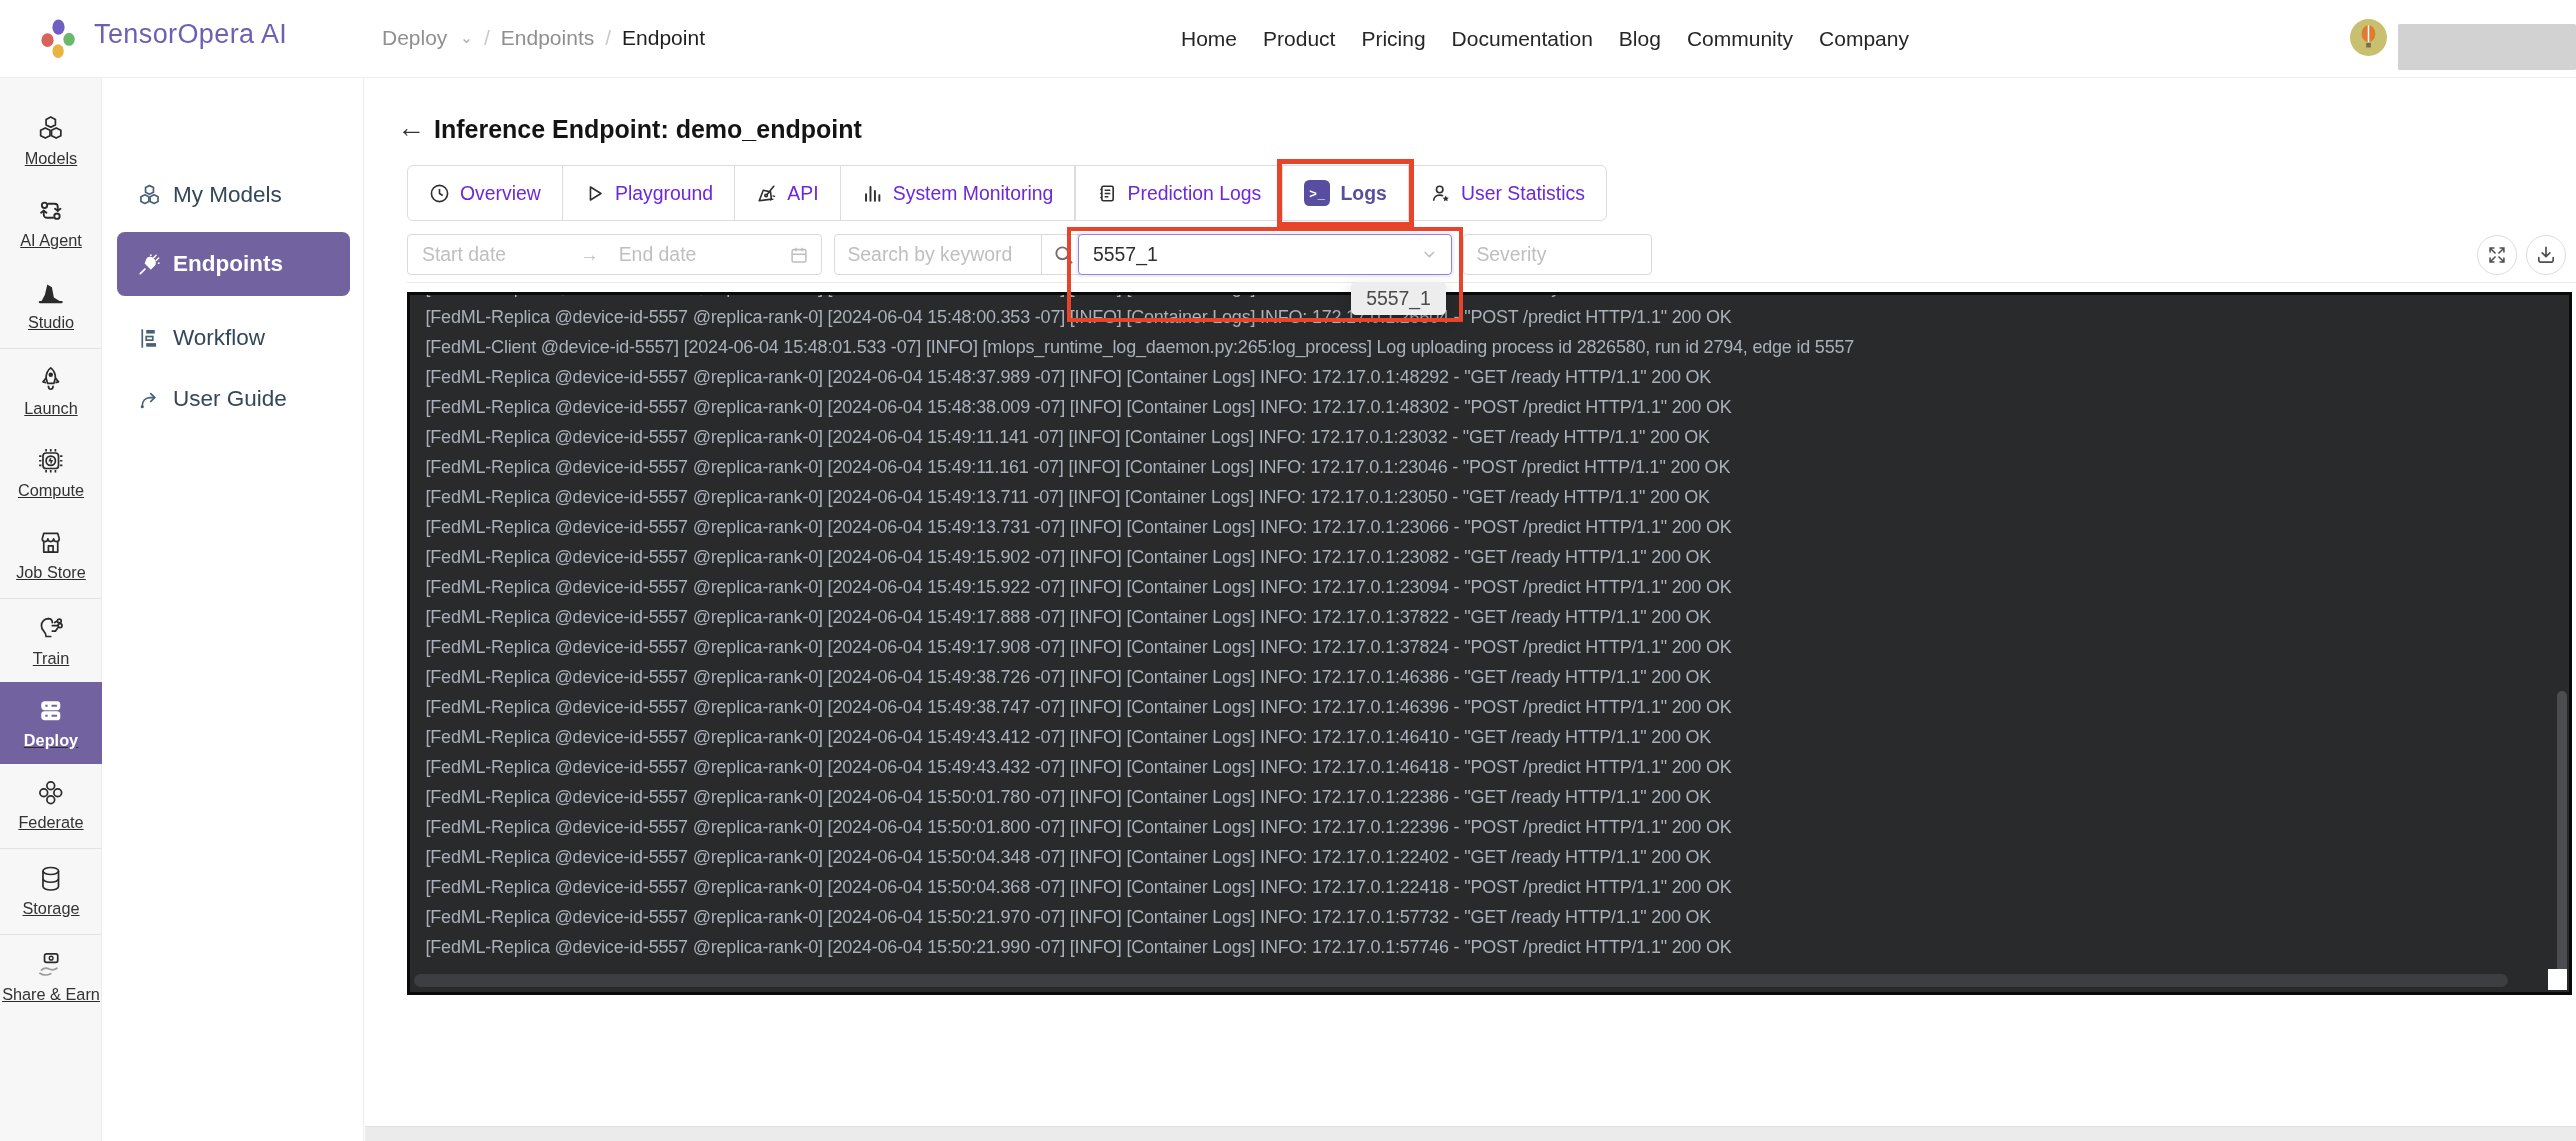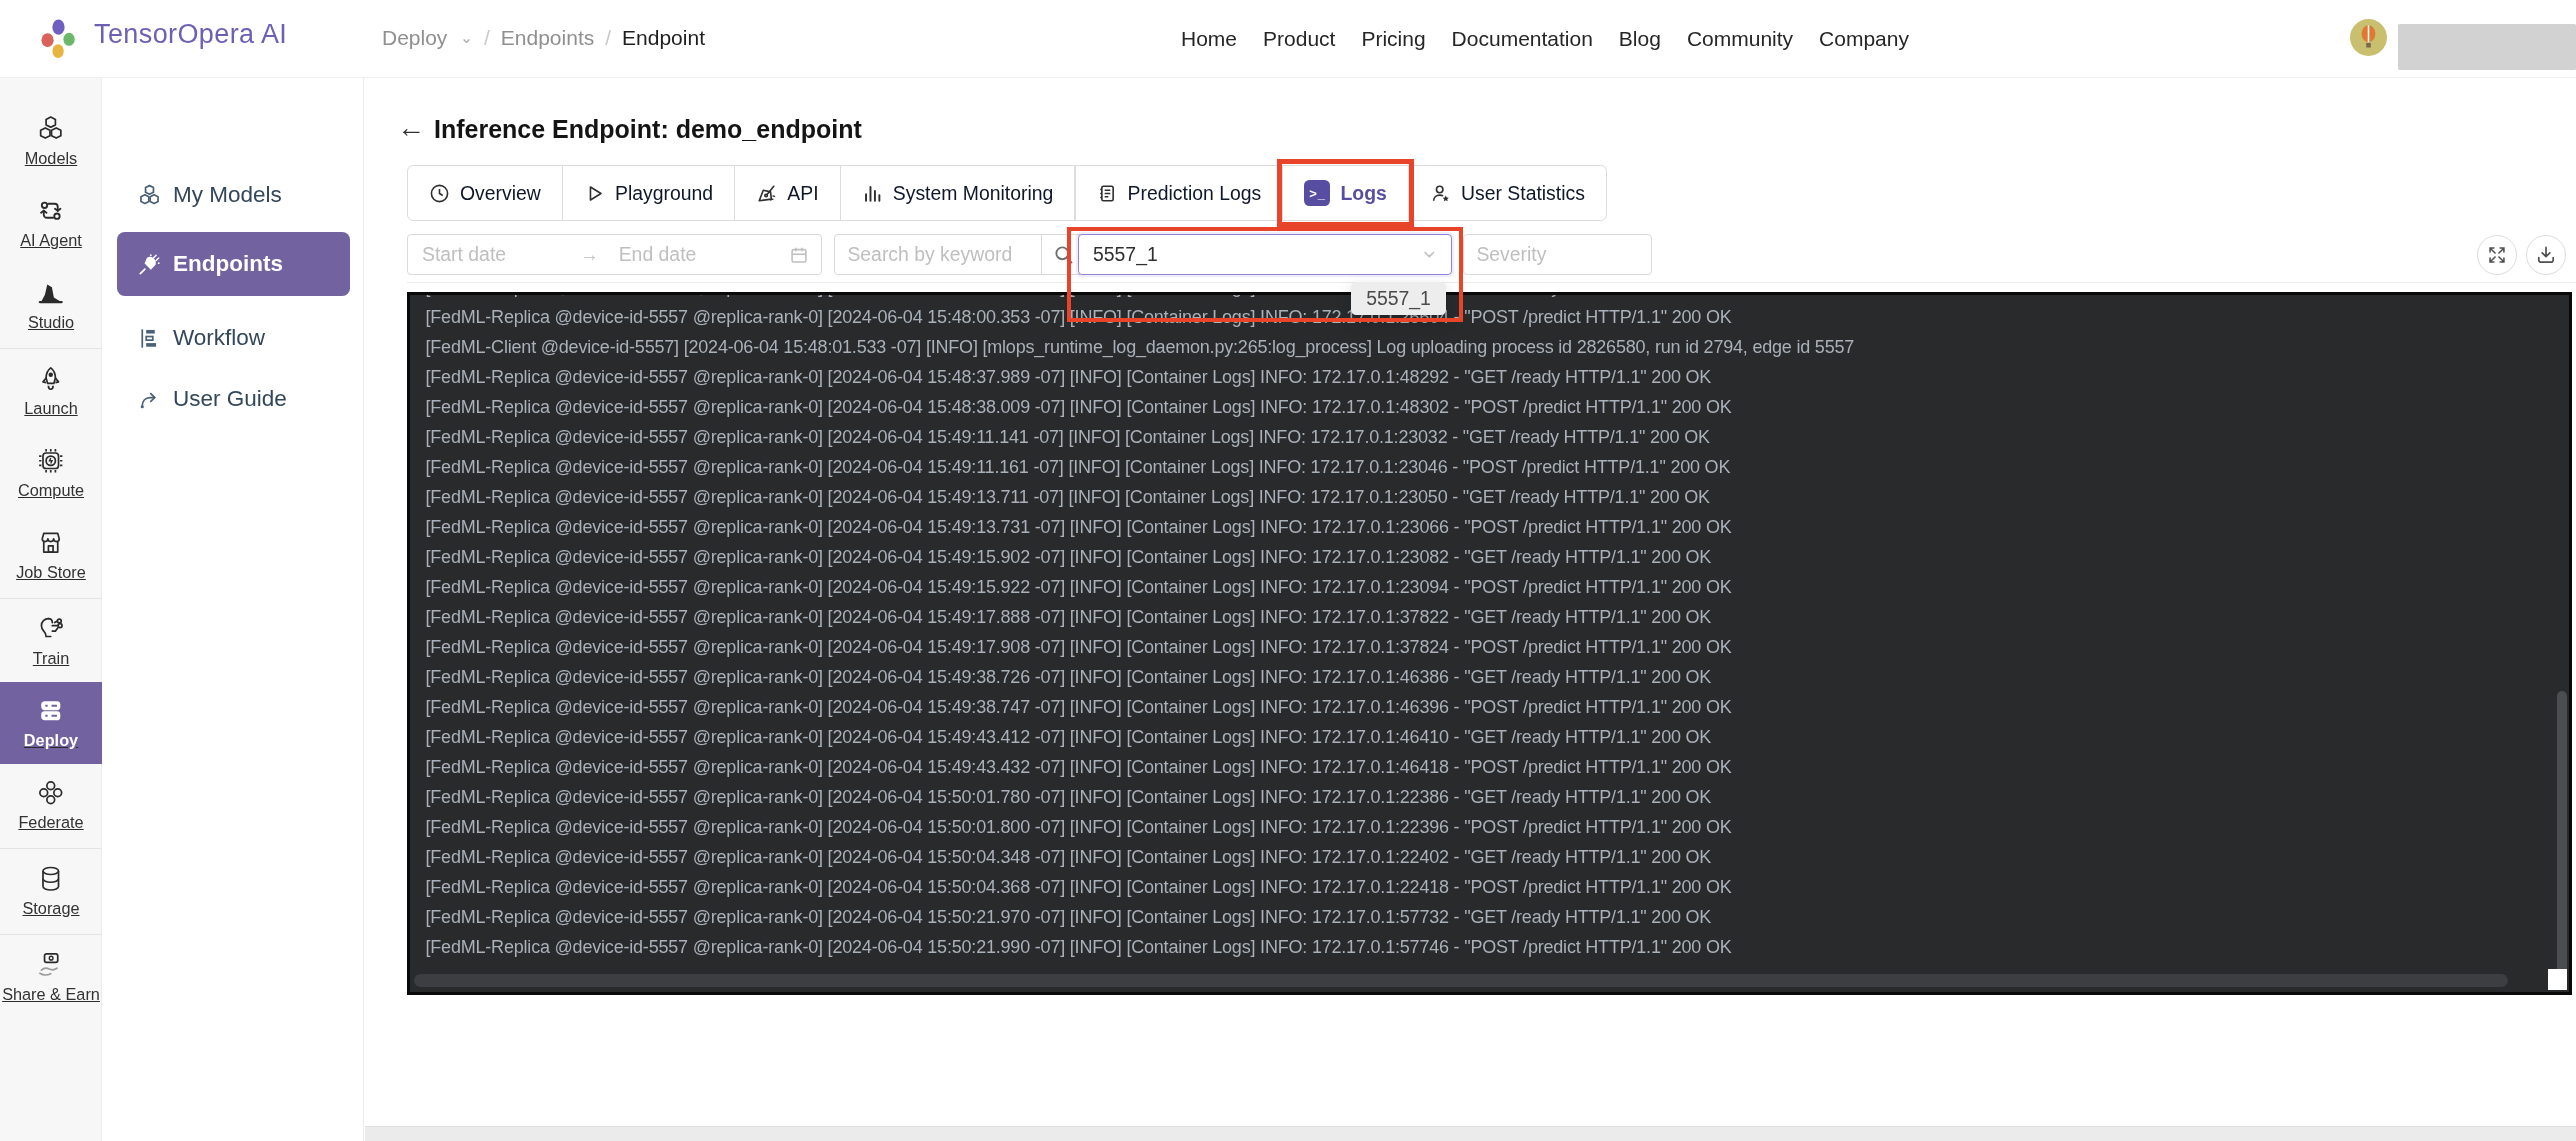--- a/index.html
+++ b/index.html
@@ -31,21 +31,21 @@
   
   .sidenav { position:absolute; left:103px; top:78px; width:261px; height:1064px; background:#fff; border-right:0.8px solid #ececec; }
   .side-item { position:absolute; left:14px; width:233px; height:64px; display:flex; align-items:center; gap:11px; padding-left:20px; border-radius:7.8px; cursor:pointer; color:#33475b; font-size:22.5px; }
   .side-item.selected { background:#72629f; color:#fff; font-weight:600; }
 
   
   .back-arrow { position:absolute; left:397px; top:112px; font-size:28px; color:#333; cursor:pointer; }
   .page-title { position:absolute; left:434px; top:115px; font-size:25px; font-weight:600; color:#141414; }
 
   .tabs { position:absolute; left:407px; top:165px; display:flex; }
-  .tab { height:56px; background:#fff; border:0.8px solid #dcdcdc; margin-left:-0.8px; display:flex; align-items:center; gap:10px; padding:0 21px; font-size:19.4px; color:#0f172a; cursor:pointer; white-space:nowrap; position:relative; }
+  .tab { height:56px; background:#fff; border:0.8px solid #dcdcdc; margin-left:-0.8px; display:flex; align-items:center; gap:10px; padding:0 21px; font-size:19.4px; color:#6d28d9; cursor:pointer; white-space:nowrap; position:relative; }
   .tab:first-child { border-radius:6.2px 0 0 6.2px; margin-left:0; }
   .tab:last-child { border-radius:0 6.2px 6.2px 0; }
   .tab.active { color:#574ea2; font-weight:600; }
   .term-ic { width:26px; height:26px; background:#574ea2; border-radius:5.4px; color:#fff; font-size:13px; font-weight:700; display:flex; align-items:center; justify-content:center; letter-spacing:0.8px; }
   .red-ring { position:absolute; left:-6.2px; top:-7px; right:-6.2px; bottom:-7px; border:5.4px solid #e8442a; pointer-events:none; z-index:40; }
 
   
   .filter-row { position:absolute; left:0; top:234px; width:2576px; height:41px;padding-left:12px; }
   .rangepicker { position:absolute; left:407px; width:415px; height:41px; border:0.8px solid #d9d9d9; border-radius:3.9px; display:flex; align-items:center; padding:0 12.4px 0 14px; background:#fff; }
   .ph { color:#bfbfbf; font-size:19.4px; white-space:nowrap; }

